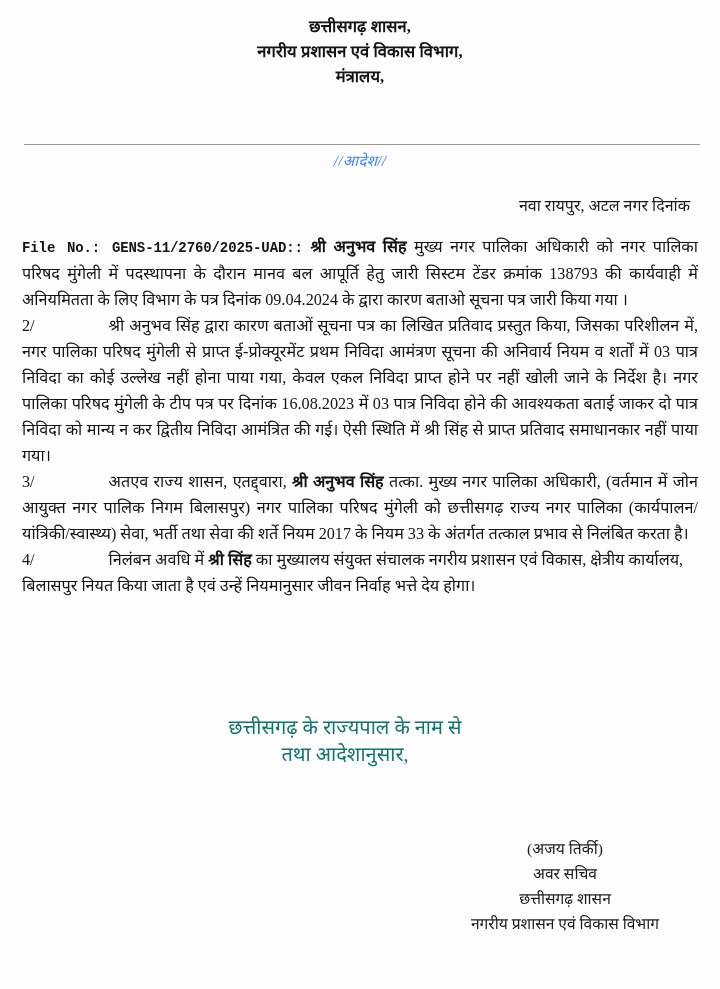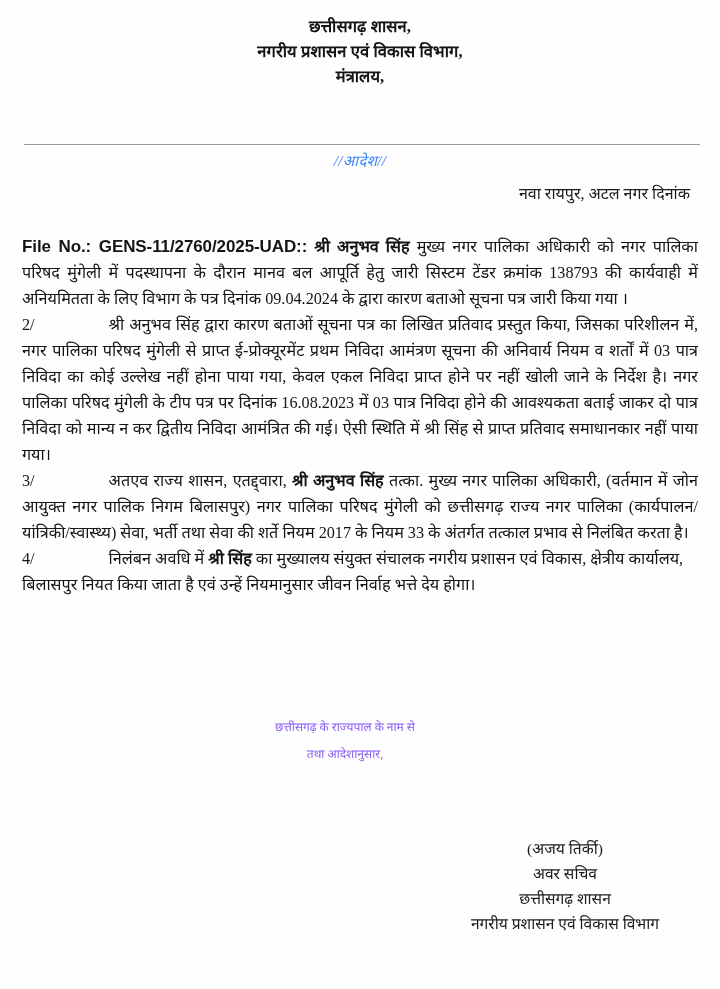--- a/index.html
+++ b/index.html
@@ -62,21 +62,21 @@
     text-align: center;
     font-size: 15px;
     font-style: italic;
     color: #3b82f6;
     letter-spacing: 0.3px;
   }
 
   
   .place-date {
     position: absolute;
-    top: 182px;
+    top: 194px;
     right: 30px;
     font-size: 16px;
     color: #1a1a1a;
     white-space: nowrap;
   }
 
   
   .body-text {
     position: absolute;
     top: 234px;
@@ -91,40 +91,40 @@
   .para {
     margin: 0 0 0 0;
     text-align: justify;
     text-justify: inter-word;
   }
   .para + .para { margin-top: 0; }
   .para:last-child { text-align: left; }
 
   .bold { font-weight: 700; }
   .fileno {
-    font-family: Liberation Sans, sans-serif;
+    font-family: Liberation Mono, monospace;
     font-weight: 700;
-    font-size: 17px;
+    font-size: 14px;
     letter-spacing: -0.1px;
   }
   .pnum {
     font-family: "Liberation Serif", "DejaVu Serif", serif;
   }
   .indent { display: inline-block; width: 74px; }
 
   
   .closing {
     position: absolute;
     top: 714px;
     left: 0;
     width: 690px;
     text-align: center;
-    font-size: 12px;
+    font-size: 20px;
     line-height: 27px;
-    color: #8b5cf6;
+    color: #0f766e;
   }
   .closing .c1 { display: block; }
   .closing .c2 { display: block; }
 
   
   .signature {
     position: absolute;
     top: 836px;
     left: 0;
     width: 1130px;

